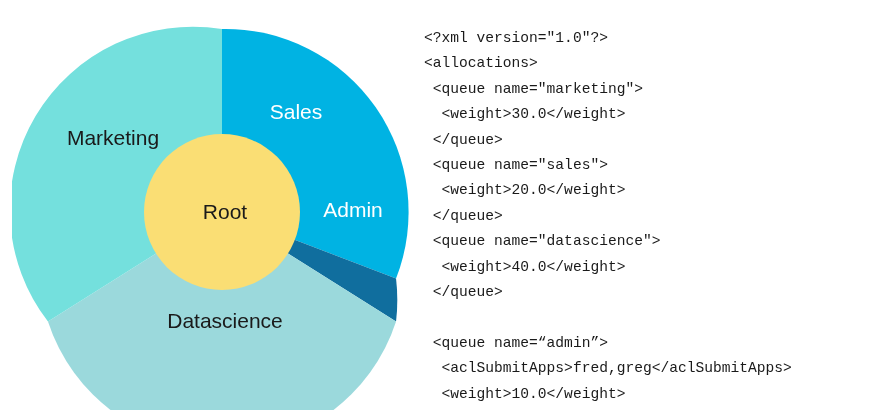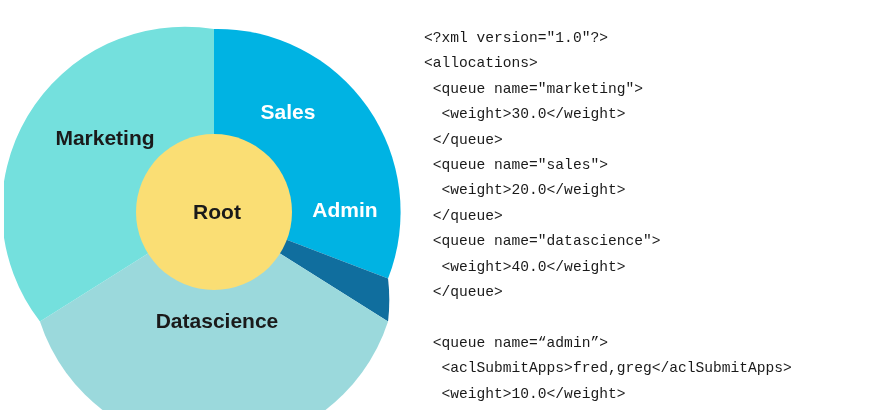--- a/index.html
+++ b/index.html
@@ -16,25 +16,24 @@
   }
   #page {
     position: relative;
     width: 871px;
     height: 410px;
     background: #ffffff;
   }
   
   #chart-area {
     position: absolute;
-    left: 4px;
+    left: 12px;
     top: 0px;
     width: 420px;
     height: 352px;
-    font-weight: bold;
   }
   #donut-svg {
     display: block;
   }
   .slice-label {
     font-family: "Liberation Sans", sans-serif;
     font-size: 21px;
     text-anchor: middle;
     dominant-baseline: middle;
   }

